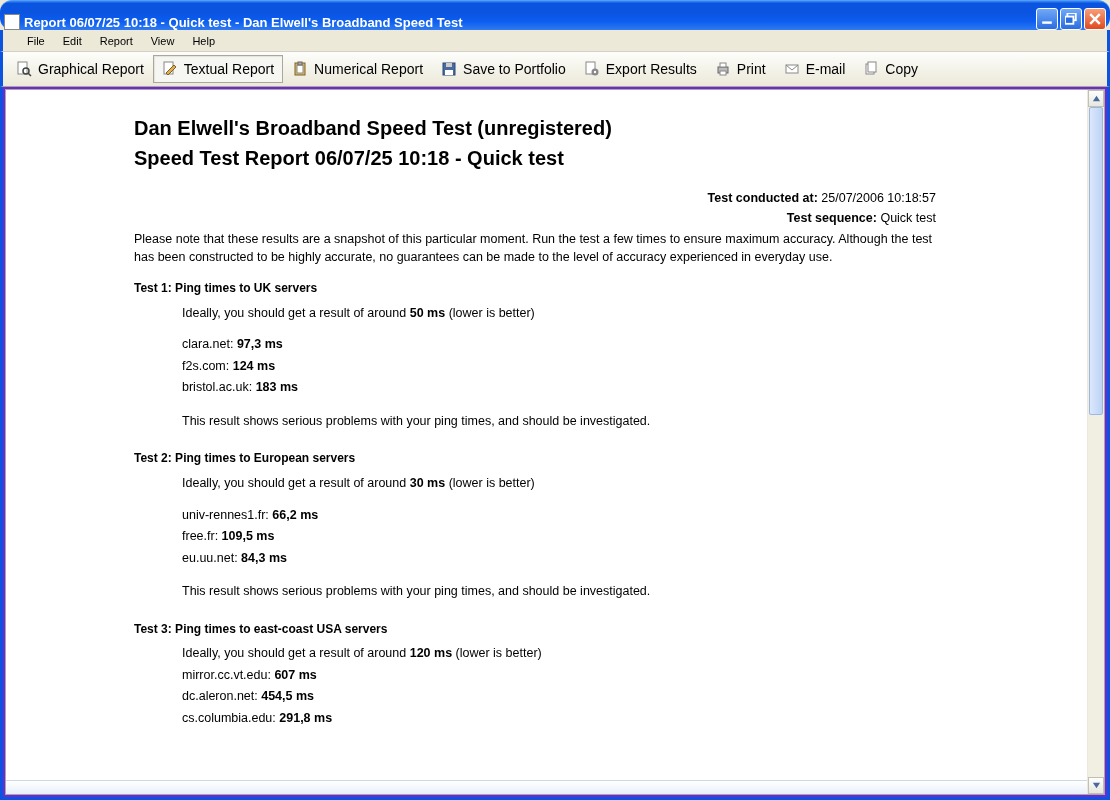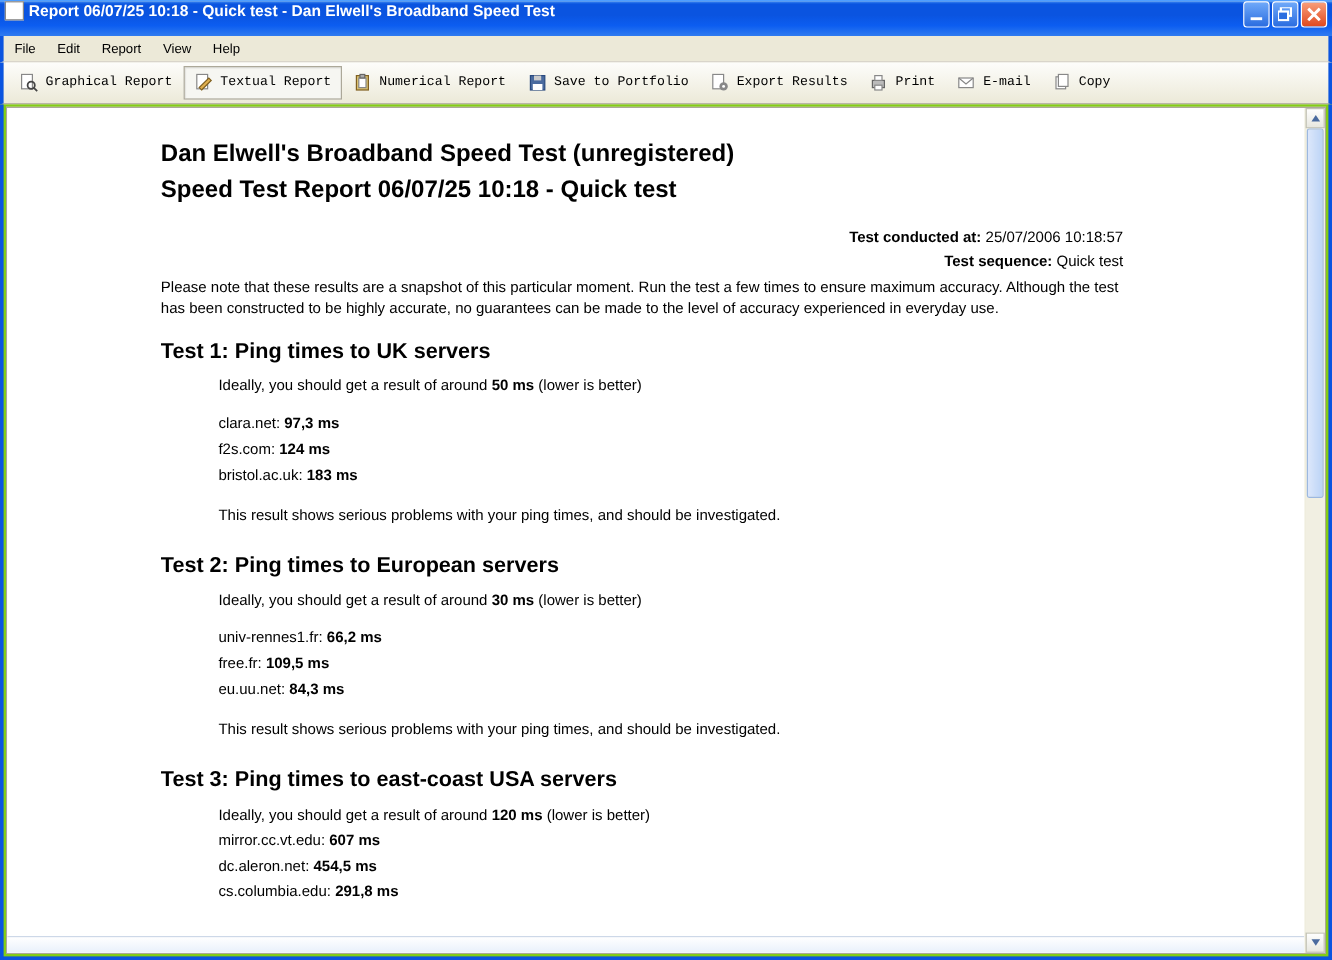--- a/index.html
+++ b/index.html
@@ -8,24 +8,25 @@
     width: 1110px; height: 800px;
     font-family: Tahoma, Verdana, Arial, sans-serif;
     font-size: 11px;
     background: #ece9d8;
     overflow: hidden;
   }
   
   .titlebar {
     height: 30px;
     background: linear-gradient(to bottom, #3f8cf3 0%, #0a54e0 8%, #0a54e0 40%, #0c5df0 70%, #2f7bf0 100%);
-    display: flex; align-items: flex-start;
+    display: flex; align-items: flex-end;
     padding: 0 4px;
     color: #fff;
     border-top: 1px solid #4f9eff;
+    border-radius: 12px;
   }
   .titlebar .app-icon {
     width: 16px; height: 16px; margin-right: 4px;
     background: #fff; border: 1px solid #888;
   }
   .titlebar .title-text {
     font-weight: bold;
     font-size: 13px;
     flex: 1;
     white-space: nowrap; overflow: hidden;
@@ -42,21 +43,21 @@
   }
   .win-btn.min, .win-btn.max { background: linear-gradient(#6fa9f9,#2b6de0); }
   .win-btn.close { background: linear-gradient(#f89e7a,#e0491f); }
   .win-btn svg { width: 12px; height: 12px; }
 
   
   .menubar {
     height: 22px;
     background: #ece9d8;
     display: flex; align-items: center;
-    padding: 0 1px;
+    padding: 0 16px;
     gap: 2px;
     border-bottom: 1px solid #d4d0c8;
     border-left: 3px solid #0a54e0;
     border-right: 3px solid #0a54e0;
   }
   .menubar .menu-item {
     padding: 2px 8px;
     font-size: 11px;
   }
 
@@ -68,40 +69,39 @@
     padding: 2px 4px;
     gap: 0;
     border-bottom: 1px solid #aca899;
     border-left: 3px solid #0a54e0;
     border-right: 3px solid #0a54e0;
   }
   .tool-btn {
     display: flex; align-items: center;
     gap: 6px;
     padding: 4px 8px;
-    font-size: 11px;
+    font-size: 14px;
     border: 1px solid transparent;
     height: 28px;
-    font-family: Liberation Mono, monospace;
   }
   .tool-btn.active {
     border: 1px solid #aca899;
     background: #f6f6f2;
     box-shadow: inset 1px 1px 1px rgba(0,0,0,0.08);
   }
   .tool-icon { width:16px; height:16px; display:flex; align-items:center; justify-content:center; }
   .tool-icon svg { width:16px; height:16px; }
 
   
   .content-frame {
     border-left: 3px solid #0a54e0;
     border-right: 3px solid #0a54e0;
     border-bottom: 3px solid #0a54e0;
     height: calc(800px - 30px - 22px - 35px);
-    background: #84cc16;
+    background: #6d28d9;
     padding: 2px;
   }
   .content-outer {
     width: 100%; height: 100%;
     border: 1px solid #aca899;
     background: #fff;
     position: relative;
     display: flex;
   }
   .doc-scroll {
@@ -121,21 +121,21 @@
   .doc h1 {
     font-family: Verdana, Geneva, sans-serif;
     font-size: 20px; font-weight: bold; margin: 0 0 2px 0;
   }
   .doc h2.subtitle {
     font-size: 20px; font-weight: bold; margin: 0 0 18px 0;
   }
   .doc .meta { margin-bottom: 2px; text-align: right; }
   .doc .meta .lbl { font-weight: bold; }
   .doc p { margin: 4px 0; }
-  .doc .test-heading { font-weight: bold; margin: 14px 0 8px 0; font-size: 18px; }
+  .doc .test-heading { font-weight: bold; margin: 14px 0 8px 0; font-size: 12px; }
   .doc .indented { margin-left: 48px; }
   .doc .ideal .target { font-weight: bold; }
   .doc .ping-line .val { font-weight: bold; }
   .doc .assessment { margin-top: 16px; margin-bottom: 20px; }
   .block { margin-bottom: 4px; }
 
   
   .vscrollbar {
     width: 17px;
     background: #f1efe2;

